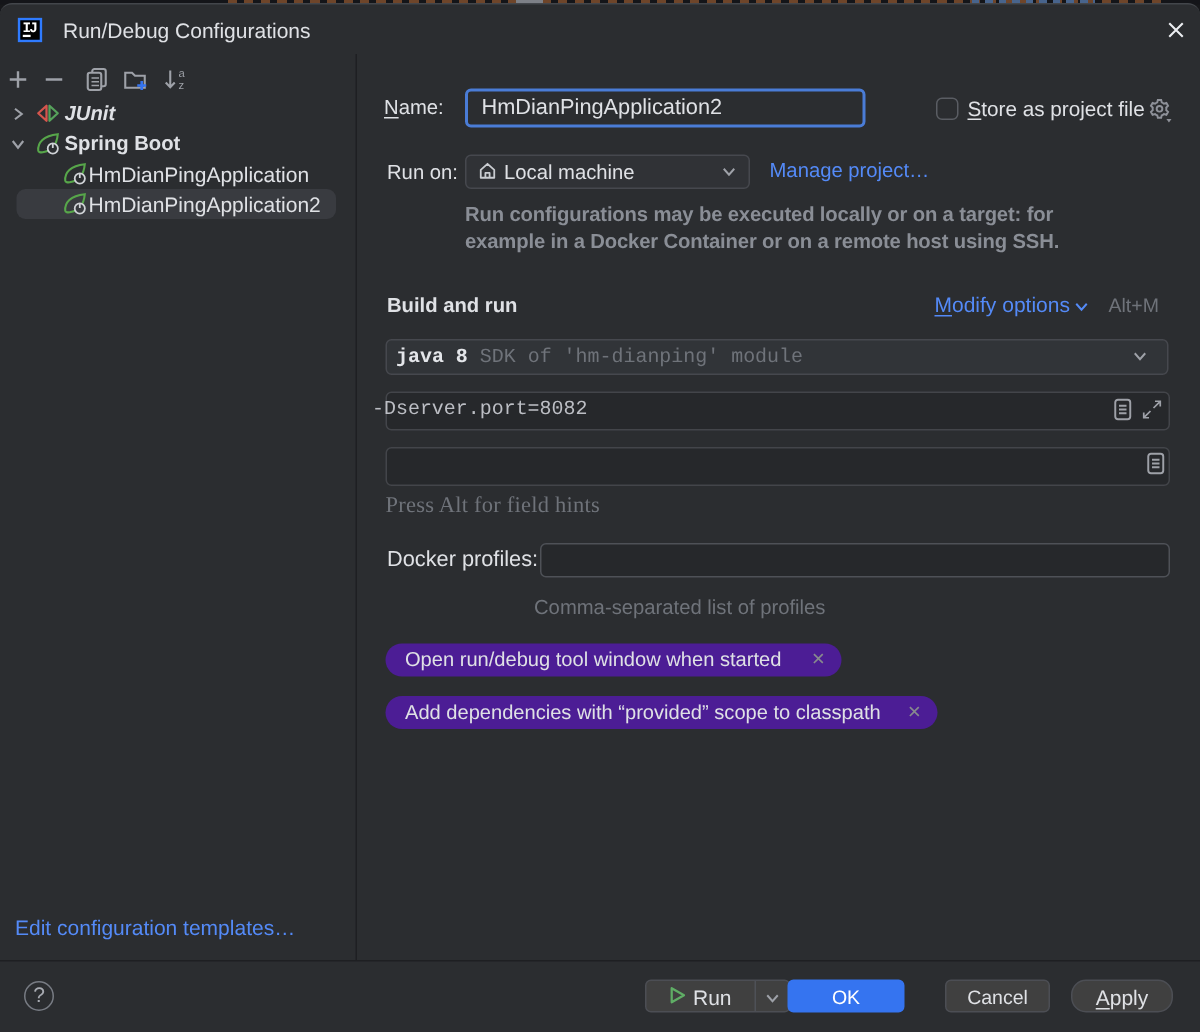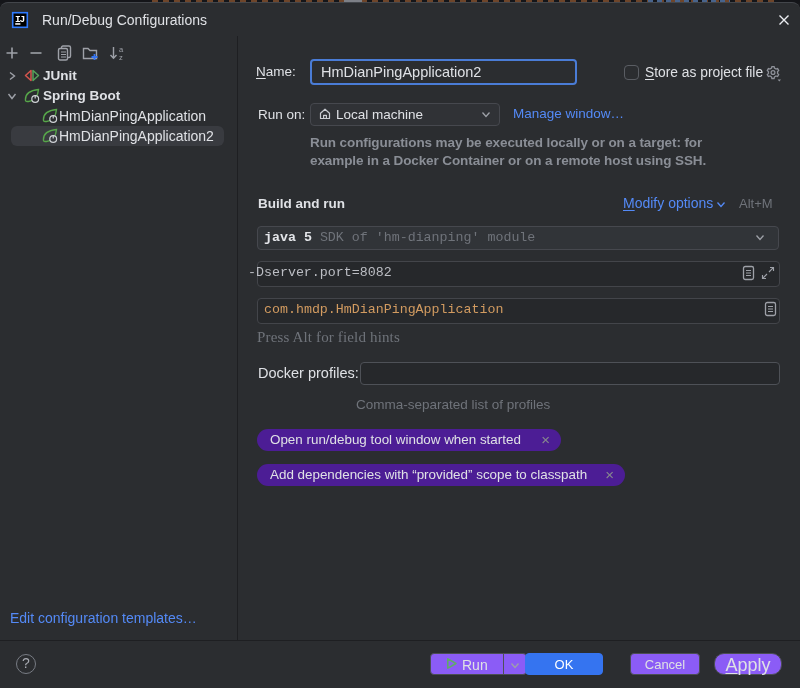--- a/index.html
+++ b/index.html
@@ -16,21 +16,21 @@
   .bold{font-weight:bold;}
   .mono{font-family:"Liberation Mono",monospace;font-size:13.3px;}
   .field{position:absolute;left:257px;width:521px;height:23px;
          background:#26282b;border:1px solid #43454a;border-radius:4px;}
   .u{text-decoration:underline;text-underline-offset:2px;}
   .chip{position:absolute;left:257px;height:22px;background:#4c1d95;
         border-radius:11px;color:#dfe1e5;font-size:13.4px;line-height:22px;
         padding:0 0 0 13px;box-sizing:border-box;}
   .chip .x{position:absolute;right:11px;top:0;color:#87898e;font-size:15px;}
   .btn{position:absolute;top:653px;height:22px;border:1px solid #4c4e54;
-       border-radius:4px;background:#8b5cf6;color:#dfe1e5;font-size:13px;
+       border-radius:4px;background:#404040;color:#dfe1e5;font-size:13px;
        line-height:22px;text-align:center;box-sizing:border-box;}
 </style>
 </head>
 <body>
 <div id="page">
 
   <div class="abs" style="left:0;top:0;width:800px;height:3px;background:#141519;"></div>
   <div class="abs" style="left:152px;top:0;width:624px;height:2px;
        background:repeating-linear-gradient(90deg,#6e452a 0 6px,transparent 6px 11px);"></div>
   <div class="abs" style="left:344px;top:0;width:18px;height:2px;background:#7d8087;"></div>
@@ -73,21 +73,21 @@
     <text x="10" y="14.5" font-family="Liberation Sans" font-size="7.5" fill="#9ea1a8">z</text>
   </svg>
 
   <svg class="abs" style="left:8px;top:71px;" width="8" height="10" viewBox="0 0 8 10">
     <path d="M2 1.5 L6.5 5 L2 8.5" fill="none" stroke="#9ea1a8" stroke-width="1.4"></path>
   </svg>
   <svg class="abs" style="left:24px;top:69px;" width="16" height="13" viewBox="0 0 16 13">
     <path d="M7 1.5 V11.5 L1.5 6.5 Z" fill="none" stroke="#d5554d" stroke-width="1.5" stroke-linejoin="round"></path>
     <path d="M9 1.5 V11.5 L14.5 6.5 Z" fill="none" stroke="#56a25b" stroke-width="1.5" stroke-linejoin="round"></path>
   </svg>
-  <div class="abs t13 bold" style="left:43px;top:68px;">JUnit</div>
+  <div class="abs t13 bold" style="left:43px;top:68px;font-style:italic;">JUnit</div>
 
   <svg class="abs" style="left:7px;top:92px;" width="10" height="8" viewBox="0 0 10 8">
     <path d="M1.5 2 L5 6.5 L8.5 2" fill="none" stroke="#9ea1a8" stroke-width="1.4"></path>
   </svg>
   <svg class="abs" style="left:24px;top:88px;" width="17" height="16" viewBox="0 0 17 16">
     <path d="M1.5 12.5 C1 7 5 2.5 14.5 1.5 C14 7.5 11 12.5 4.5 13.5 C3 13.7 1.6 13.4 1.5 12.5 Z" fill="none" stroke="#57a64a" stroke-width="1.4"></path>
     <circle cx="11.2" cy="11" r="3.4" fill="#2b2d30" stroke="#cfd2d6" stroke-width="1.2"></circle>
     <path d="M11.2 7.6 v3" stroke="#cfd2d6" stroke-width="1.2"></path>
   </svg>
   <div class="abs t13 bold" style="left:43px;top:88px;">Spring Boot</div>
@@ -129,55 +129,54 @@
   <div class="abs t13" style="left:258px;top:107px;">Run on:</div>
   <div class="abs" style="left:310px;top:103px;width:190px;height:23px;box-sizing:border-box;
        background:#303236;border:1px solid #46484e;border-radius:4px;"></div>
   <svg class="abs" style="left:318px;top:107px;" width="14" height="14" viewBox="0 0 14 14">
     <path d="M2.5 6.2 L7 2.2 L11.5 6.2 V11.5 H2.5 Z M5.6 11.5 V8.3 H8.4 V11.5" fill="none" stroke="#c9ccd1" stroke-width="1.2" stroke-linejoin="round"></path>
   </svg>
   <div class="abs" style="left:336px;top:107px;font-size:13.5px;color:#dfe1e5;">Local machine</div>
   <svg class="abs" style="left:481px;top:111px;" width="10" height="7" viewBox="0 0 10 7">
     <path d="M1.5 1.5 L5 5.5 L8.5 1.5" fill="none" stroke="#9ea1a8" stroke-width="1.3"></path>
   </svg>
-  <div class="abs link" style="left:513px;top:106px;font-size:13.5px;">Manage window…</div>
+  <div class="abs link" style="left:513px;top:106px;font-size:13.5px;">Manage project…</div>
 
   <div class="abs" style="left:310px;top:134px;font-size:13.5px;letter-spacing:-0.1px;line-height:18px;color:#8a8e96;font-weight:bold;">
     Run configurations may be executed locally or on a target: for<br>
     example in a Docker Container or on a remote host using SSH.
   </div>
 
   <div class="abs t13 bold" style="left:258px;top:196px;">Build and run</div>
   <div class="abs link" style="left:623px;top:195px;font-size:14px;"><span class="u">M</span>odify options</div>
   <svg class="abs" style="left:716px;top:201px;" width="10" height="7" viewBox="0 0 10 7">
     <path d="M1.5 1.5 L5 5.5 L8.5 1.5" fill="none" stroke="#548af7" stroke-width="1.3"></path>
   </svg>
   <div class="abs dim" style="left:739px;top:196px;font-size:13px;">Alt+M</div>
 
   <div class="abs" style="left:257px;top:226px;width:522px;height:24px;box-sizing:border-box;
        background:#313438;border:1px solid #46484e;border-radius:4px;"></div>
-  <div class="abs mono" style="left:264px;top:230px;color:#e4e6ea;"><b>java 5</b> <span style="color:#6f737a;font-weight:normal;">SDK of 'hm-dianping' module</span></div>
+  <div class="abs mono" style="left:264px;top:230px;color:#e4e6ea;"><b>java 8</b> <span style="color:#6f737a;font-weight:normal;">SDK of 'hm-dianping' module</span></div>
   <svg class="abs" style="left:755px;top:234px;" width="10" height="7" viewBox="0 0 10 7">
     <path d="M1.5 1.5 L5 5.5 L8.5 1.5" fill="none" stroke="#9ea1a8" stroke-width="1.3"></path>
   </svg>
 
   <div class="field" style="top:261px;height:24px;"></div>
   <div class="abs mono" style="left:248px;top:265px;color:#bcbec4;">-Dserver.port=8082</div>
   <svg class="abs" style="left:742px;top:265px;" width="13" height="16" viewBox="0 0 13 16">
     <rect x="1.5" y="1.5" width="10" height="13" rx="1.8" fill="none" stroke="#9ea1a8" stroke-width="1.3"></rect>
     <path d="M4 5.5 h5 M4 8 h5 M4 10.5 h5" stroke="#9ea1a8" stroke-width="1.2"></path>
   </svg>
   <svg class="abs" style="left:760px;top:265px;" width="16" height="16" viewBox="0 0 16 16">
     <g stroke="#9ea1a8" stroke-width="1.15" fill="none">
       <path d="M10 2.5 h3.5 v3.5 M13.3 2.7 L9 7 M6 13.5 H2.5 V10 M2.7 13.3 L7 9"></path>
     </g>
   </svg>
 
   <div class="field" style="top:298px;height:24px;"></div>
-  <div class="abs mono" style="left:264px;top:302px;color:#d29b60;">com.hmdp.HmDianPingApplication</div>
   <svg class="abs" style="left:764px;top:301px;" width="13" height="16" viewBox="0 0 13 16">
     <rect x="1.5" y="1.5" width="10" height="13" rx="1.8" fill="none" stroke="#9ea1a8" stroke-width="1.3"></rect>
     <path d="M4 5.5 h5 M4 8 h5 M4 10.5 h5" stroke="#9ea1a8" stroke-width="1.2"></path>
   </svg>
 
   <div class="abs dim" style="left:257px;top:329px;font-size:15px;letter-spacing:0.15px;font-family:Liberation Serif, serif;">Press Alt for field hints</div>
 
   <div class="abs" style="left:258px;top:365px;font-size:14.5px;color:#dfe1e5;">Docker profiles:</div>
   <div class="abs" style="left:360px;top:362px;width:420px;height:23px;box-sizing:border-box;
        background:#26282b;border:1px solid #4e5157;border-radius:4px;"></div>
@@ -195,15 +194,15 @@
     <path d="M2.8 1.8 L11 6.5 L2.8 11.2 Z" fill="none" stroke="#5fad65" stroke-width="1.5" stroke-linejoin="round"></path>
   </svg>
   <div class="abs" style="left:462px;top:657px;font-size:14px;color:#dfe1e5;">Run</div>
   <div class="abs" style="left:503px;top:654px;width:1px;height:20px;background:#4e5157;"></div>
   <svg class="abs" style="left:510px;top:662px;" width="10" height="7" viewBox="0 0 10 7">
     <path d="M1.5 1.5 L5 5.5 L8.5 1.5" fill="none" stroke="#9ea1a8" stroke-width="1.3"></path>
   </svg>
 
   <div class="btn" style="left:525px;width:78px;background:#3574f0;border:1px solid #3574f0;color:#fff;">OK</div>
   <div class="btn" style="left:630px;width:70px;font-size:13px;">Cancel</div>
-  <div class="btn" style="left:714px;width:68px;font-size:18px;border-radius:10px;"><span class="u">A</span>pply</div>
+  <div class="btn" style="left:714px;width:68px;font-size:14px;border-radius:10px;"><span class="u">A</span>pply</div>
 
 </div>
 
 </body></html>

